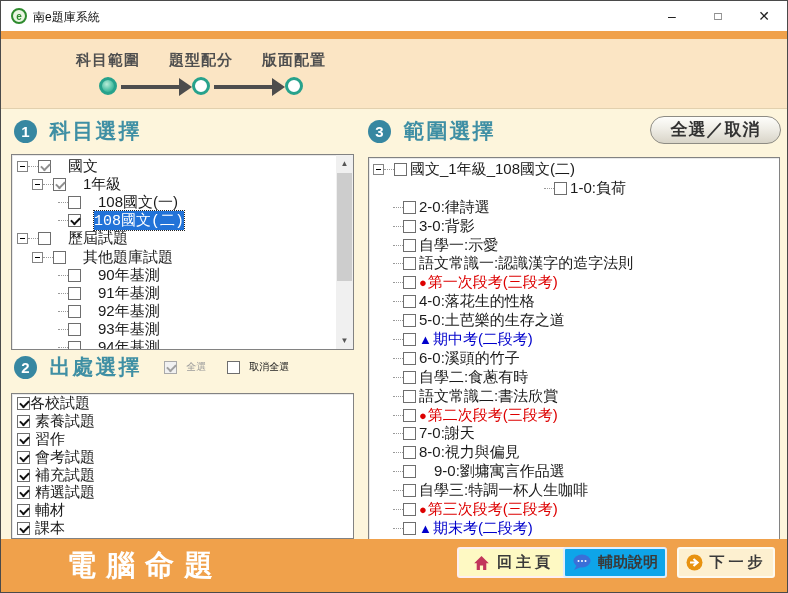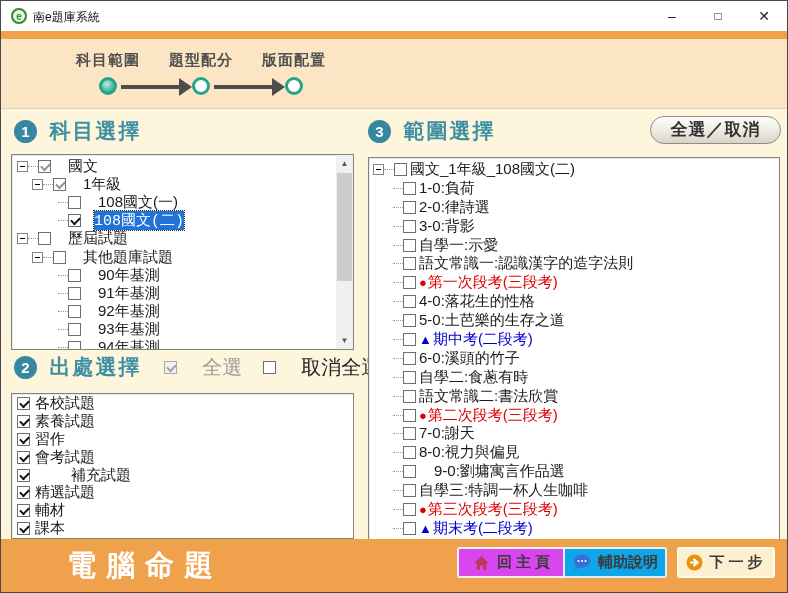--- a/index.html
+++ b/index.html
@@ -53,35 +53,35 @@
   .cb.disabled::after { border-color:#a0a0a0; }
   .tlabel { font-size:15px; color:#1a1a1a; }
   .tlabel.selected { background:#2273d8; color:#fff; outline:1px dotted #222; }
   .marker { font-size:13px; margin-right:1px; }
   
   #sb1 { position:absolute; right:0; top:0; width:17px; height:100%; background:#f0f0f0; }
   .sb-btn { position:absolute; left:0; width:17px; height:17px; color:#555; font-size:8px;
             text-align:center; line-height:17px; }
   #sb1-thumb { position:absolute; left:1px; top:18px; width:15px; height:108px; background:#cdcdcd; }
   
-  .inline-check-label { font-size:20px; color:#222; margin-left:21px; vertical-align:middle; }
+  .inline-check-label { font-size:10px; color:#222; margin-left:5px; vertical-align:middle; }
   .inline-check-label.gray { color:#9c9c9c; }
   
   #toggle-all-btn { position:absolute; left:649px; top:115px; width:131px; height:28px;
     border-radius:14px; border:1px solid #8e8c84;
     background:linear-gradient(#fefefb 0%, #efede6 45%, #d8d4c8 100%);
     font-size:17px; font-weight:bold; color:#333; text-align:center; line-height:26px;
     letter-spacing:1px; cursor:pointer; }
   
   #footer { position:absolute; left:0; top:538px; width:100%; height:55px; background:#f0a14b; }
   #footer-title { position:absolute; left:66px; top:7px; font-size:29px; font-weight:bold; color:#fff;
                   letter-spacing:10px; }
   .fbtn { position:absolute; top:8px; height:31px; border-radius:3px; display:flex; align-items:center;
           justify-content:center; gap:7px; font-size:15px; font-weight:bold; color:#3a3a3a; cursor:pointer; }
-  #fbtn-home { left:456px; width:113px;  background:#d946ef; border:2px solid #fdeff1; letter-spacing:4px; }
+  #fbtn-home { left:456px; width:113px;  background:#fef9c3; border:2px solid #fdeff1; letter-spacing:4px; }
   #fbtn-help { left:562px; width:104px; background:#0ea5e9; border:2px solid #def; }
   #fbtn-next { left:676px; width:98px;  background:#fdf0d0; border:2px solid #fefaf0; letter-spacing:4px; }
   .fbtn svg { flex:none; }
 </style>
 </head>
 <body>
 
 <div id="window">
 
   <div id="titlebar">
@@ -196,35 +196,35 @@
     <span class="cb disabled checked" style="display:inline-block; margin-left:18px; vertical-align:middle;"></span>
     <span class="inline-check-label gray">全選</span>
     <span class="cb" style="display:inline-block; margin-left:16px; vertical-align:middle;"></span>
     <span class="inline-check-label">取消全選</span>
   </div>
 
   <div class="listbox" style="left:10px; top:392px; width:343px; height:146px;">
     <div id="source-list" style="position:absolute; left:3px; top:1px; right:2px;">
         <div class="trow" style="height: 17.8px; padding-left: 2px;">
           <span class="cb checked"></span>
-          <span class="tlabel" style="margin-left: 5px;">各校試題</span>
+          <span class="tlabel" style="">各校試題</span>
         </div>
         <div class="trow" style="height: 17.8px; padding-left: 2px;">
           <span class="cb checked"></span>
           <span class="tlabel" style="margin-left: 5px;">素養試題</span>
         </div>
         <div class="trow" style="height: 17.8px; padding-left: 2px;">
           <span class="cb checked"></span>
           <span class="tlabel" style="margin-left: 5px;">習作</span>
         </div>
         <div class="trow" style="height: 17.8px; padding-left: 2px;">
           <span class="cb checked"></span>
           <span class="tlabel" style="margin-left: 5px;">會考試題</span>
         </div>
-        <div class="trow" style="height: 17.8px; padding-left: 2px; gap: 36px;">
+        <div class="trow" style="height: 17.8px; padding-left: 2px;">
           <span class="cb checked"></span>
           <span class="tlabel" style="margin-left: 5px;">補充試題</span>
         </div>
         <div class="trow" style="height: 17.8px; padding-left: 2px;">
           <span class="cb checked"></span>
           <span class="tlabel" style="margin-left: 5px;">精選試題</span>
         </div>
         <div class="trow" style="height: 17.8px; padding-left: 2px;">
           <span class="cb checked"></span>
           <span class="tlabel" style="margin-left: 5px;">輔材</span>
@@ -243,21 +243,21 @@
   <div id="toggle-all-btn">全選／取消</div>
 
   <div class="listbox" style="left:367px; top:156px; width:412px; height:383px;">
     <div id="range-tree" style="position:absolute; left:4px; top:2px; right:2px;">
         <div class="trow" style="height: 18.9px; padding-left: 0px;">
           <span class="exp"></span>
           <span class="stub"></span>
           <span class="cb"></span>
           <span class="tlabel" style="margin-left: 3px;">國文_1年級_108國文(二)</span>
         </div>
-        <div class="trow" style="height: 18.9px; padding-left: 14px;">
+        <div class="trow" style="height: 18.9px; padding-left: 14px; justify-content: center;">
           <span class="spacer" style="width: 6px;"></span>
           <span class="stub"></span>
           <span class="cb"></span>
           <span class="tlabel" style="margin-left: 3px;">1-0:負荷</span>
         </div>
         <div class="trow" style="height: 18.9px; padding-left: 14px;">
           <span class="spacer" style="width: 6px;"></span>
           <span class="stub"></span>
           <span class="cb"></span>
           <span class="tlabel" style="margin-left: 3px;">2-0:律詩選</span>

